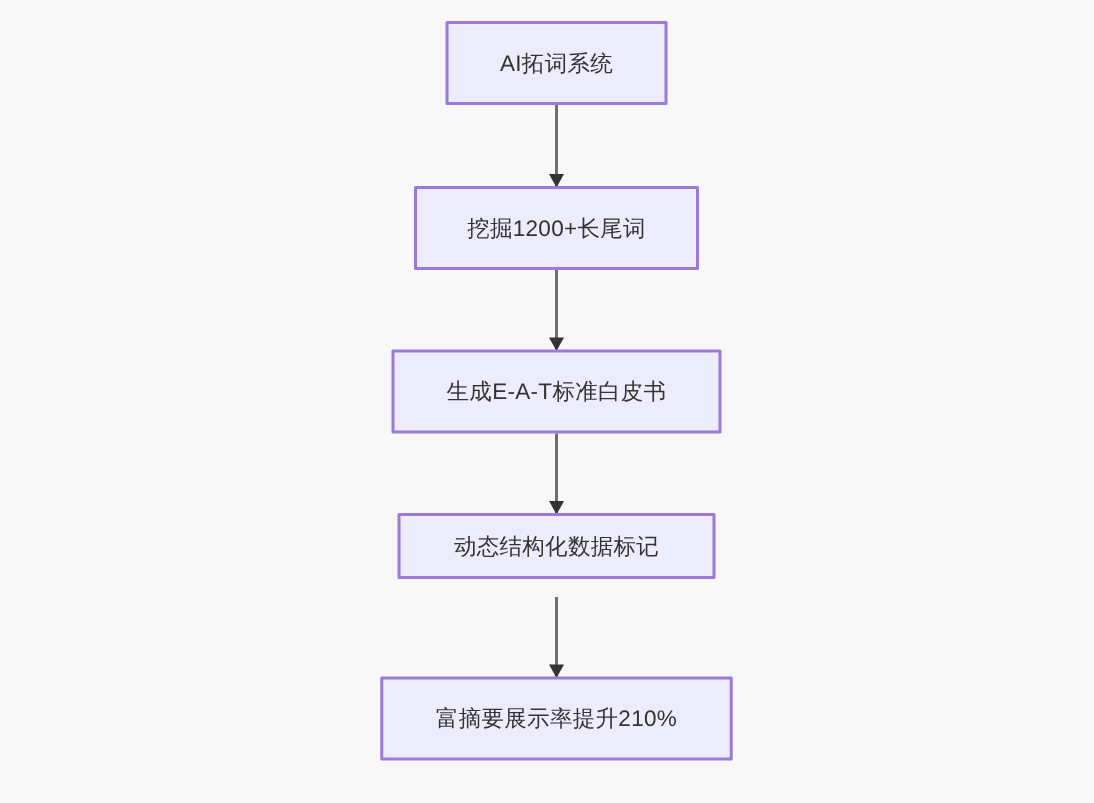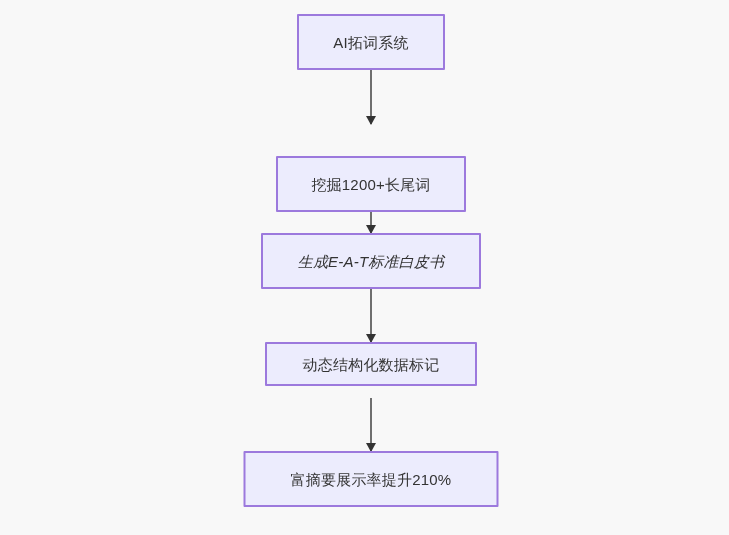--- a/index.html
+++ b/index.html
@@ -89,29 +89,29 @@
 
   <div class="edge" style="left:371px; top:398px; height:53px;">
     <div class="line"></div>
     <div class="arrowhead"></div>
   </div>
 
   <div class="node" style="left:371px; top:14px; width:148px; height:56px;">
     <span class="node-label">AI拓词系统</span>
   </div>
 
-  <div class="node" style="left:371px; top:124px; width:190px; height:56px;margin-top:32px;">
+  <div class="node" style="left:371px; top:124px; width:190px; height:56px;">
     <span class="node-label">挖掘1200+长尾词</span>
   </div>
 
-  <div class="node" style="left:371px; top:233px; width:220px; height:56px;font-style:italic;">
+  <div class="node" style="left:371px; top:233px; width:220px; height:56px;">
     <span class="node-label">生成E-A-T标准白皮书</span>
   </div>
 
   <div class="node" style="left:371px; top:342px; width:212px; height:44px;">
     <span class="node-label">动态结构化数据标记</span>
   </div>
 
-  <div class="node" style="left:371px; top:451px; width:255px; height:56px;">
+  <div class="node" style="left:371px; top:451px; width:235px; height:56px;">
     <span class="node-label">富摘要展示率提升210%</span>
   </div>
 
 </div>
 
 </body></html>

